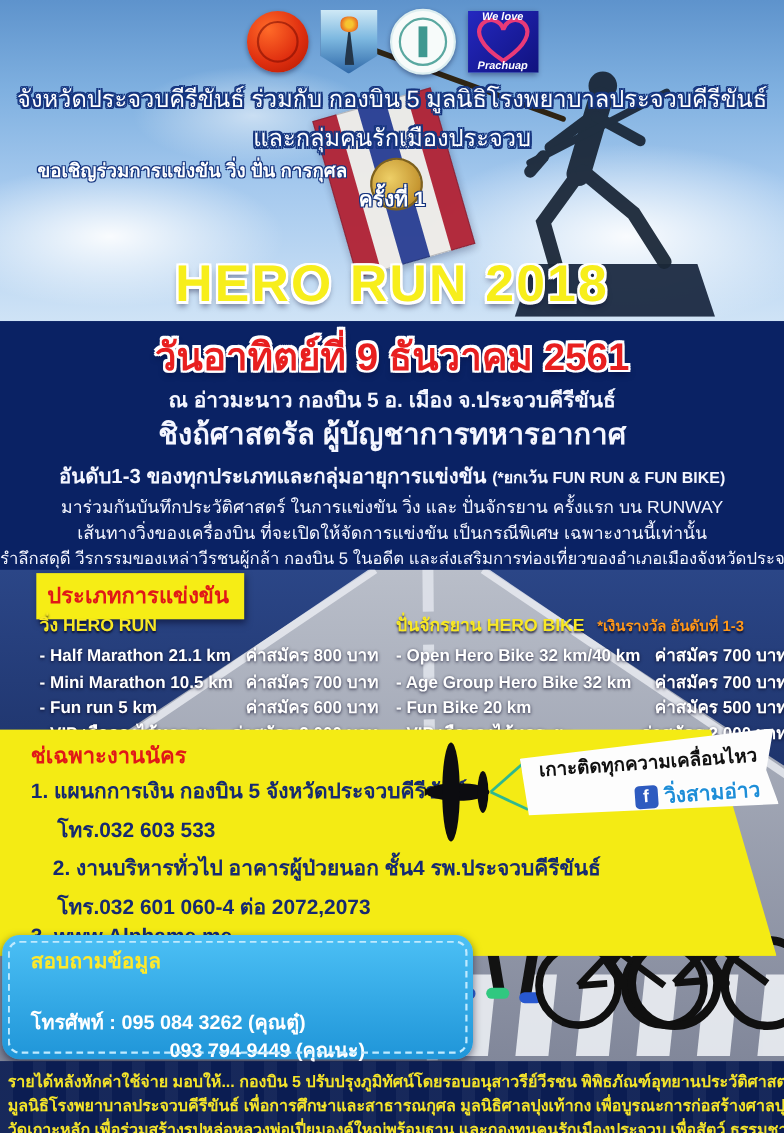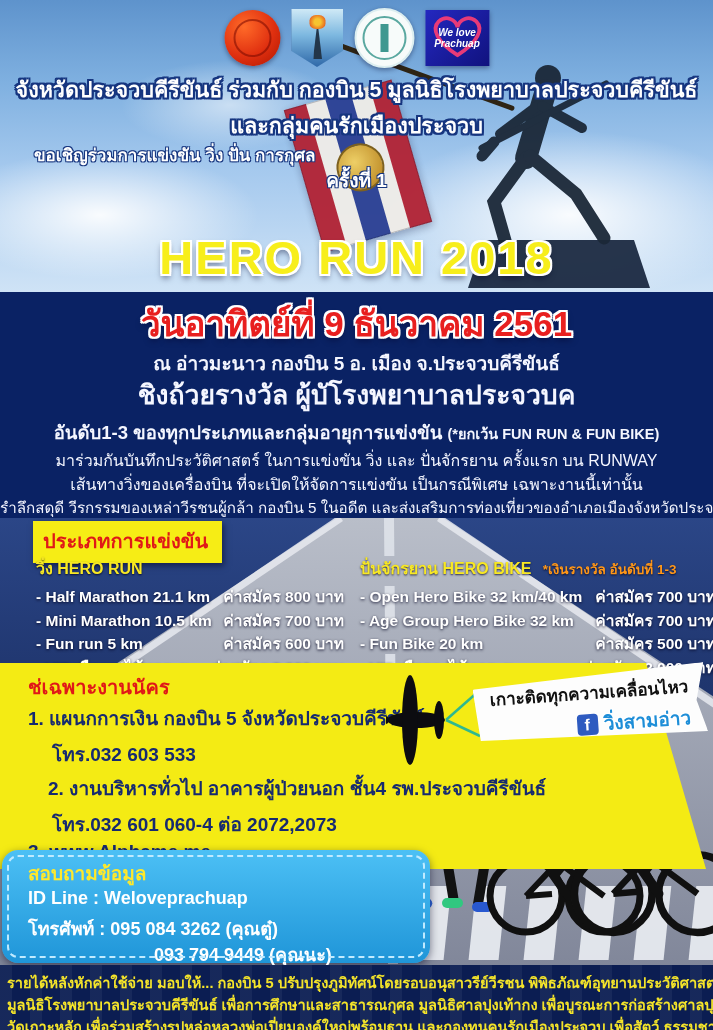--- a/index.html
+++ b/index.html
@@ -25,24 +25,24 @@
   .logo-row{position:absolute;left:50%;top:8px;transform:translateX(-50%);display:flex;gap:11px;align-items:center;}
   .logo-seal{width:56px;height:56px;border-radius:50%;background:radial-gradient(circle at 35% 30%,#ff6a28,#e03010 55%,#b01600);box-shadow:0 2px 5px rgba(0,0,40,.4);position:relative;}
   .logo-seal::after{content:"";position:absolute;inset:9px;border-radius:50%;border:2px solid rgba(120,10,0,.55);}
   .logo-shield{width:52px;height:58px;background:linear-gradient(180deg,#cfe9f6 0%,#7db8e0 45%,#2f68a8 100%);
     clip-path:polygon(0 0,100% 0,100% 72%,50% 100%,0 72%);position:relative;box-shadow:0 2px 5px rgba(0,0,40,.4);}
   .logo-shield::after{content:"";position:absolute;left:18px;top:6px;width:16px;height:14px;background:radial-gradient(circle,#f6c430 30%,#e03818);border-radius:40%;}
   .logo-shield::before{content:"";position:absolute;left:22px;top:20px;width:9px;height:30px;background:#23364a;clip-path:polygon(40% 0,60% 0,100% 100%,0 100%);}
   .logo-hosp{width:56px;height:56px;border-radius:50%;background:#f7fbfa;border:2px solid #dceef0;position:relative;box-shadow:0 2px 5px rgba(0,0,40,.4);}
   .logo-hosp::after{content:"";position:absolute;inset:6px;border-radius:50%;border:2px solid #5aa8a0;}
   .logo-hosp::before{content:"";position:absolute;left:24px;top:14px;width:8px;height:28px;background:#3f9890;box-shadow:-10px 10px 0 -4px #3f9890,10px 10px 0 -4px #3f9890;}
-  .logo-love{width:64px;height:56px;background:linear-gradient(135deg,#2428c0,#10127e);position:relative;display:flex;flex-direction:column;align-items:center;justify-content:center;box-shadow:0 2px 5px rgba(0,0,40,.4);}
+  .logo-love{width:64px;height:56px;background:linear-gradient(135deg,#2428c0,#10127e);position:relative;display:flex;flex-direction:column;align-items:center;justify-content:space-between;box-shadow:0 2px 5px rgba(0,0,40,.4);}
   .logo-love .heart{position:absolute;inset:2px;}
   .logo-love .wl-text{position:relative;color:#fff;font-size:10px;font-weight:bold;font-style:italic;line-height:11px;text-align:center;}
-  .org-line{position:absolute;left:0;width:713px;text-align:center;color:#fff;font-weight:bold;white-space:nowrap;}
+  .org-line{position:absolute;left:0;width:713px;text-align:center;color:#fff;font-weight:normal;white-space:nowrap;}
   .org-1{top:72px;font-size:21.5px;}
   .org-2{top:108px;font-size:21.5px;}
   .invite{position:absolute;left:34px;top:141px;color:#fff;font-weight:bold;font-size:17px;white-space:nowrap;}
   .title-row{position:absolute;left:0;top:165px;width:713px;display:flex;justify-content:center;align-items:flex-end;gap:8px;white-space:nowrap;}
   .title-main{font-size:36px;font-weight:bold;color:#f7ee1b;
     text-shadow:-3px -3px 0 #1c3f95,3px -3px 0 #1c3f95,-3px 3px 0 #1c3f95,3px 3px 0 #1c3f95,0 -3px 0 #1c3f95,0 3px 0 #1c3f95,-3px 0 0 #1c3f95,3px 0 0 #1c3f95,0 5px 8px rgba(0,0,40,.5);}
   .title-edition{font-size:19px;font-weight:bold;color:#fff;padding-bottom:4px;}
   .title-en{position:absolute;left:0;top:230px;width:713px;text-align:center;font-size:47px;font-weight:bold;color:#f7ee1b;letter-spacing:2px;}
   
   .navy-band{position:absolute;left:0;top:292px;width:713px;height:226px;background:#0a2264;}
@@ -148,21 +148,21 @@
 
     <div class="title-row">
       <span class="title-edition stroke-navy-thin">ครั้งที่ 1</span>
     </div>
     <div class="title-en stroke-white">HERO RUN 2018</div>
   </section>
 
   <section class="navy-band">
     <div class="nb date-line stroke-white">วันอาทิตย์ที่ 9 ธันวาคม 2561</div>
     <div class="nb venue-line">ณ อ่าวมะนาว กองบิน 5 อ. เมือง จ.ประจวบคีรีขันธ์</div>
-    <div class="nb trophy-line">ชิงถ้วยรางวัล ผู้บัโรงพยาบาลประจวบค</div>
+    <div class="nb trophy-line">ชิงถ้ศาสตรัล ผู้บัญชาการทหารอากาศ</div>
     <div class="nb award-line">
       <span>อันดับ1-3 ของทุกประเภทและกลุ่มอายุการแข่งขัน</span>
       <span class="award-ex">(*ยกเว้น FUN RUN &amp; FUN BIKE)</span>
     </div>
     <div class="nb hist-1">มาร่วมกันบันทึกประวัติศาสตร์ ในการแข่งขัน วิ่ง และ ปั่นจักรยาน ครั้งแรก บน RUNWAY</div>
     <div class="nb hist-2">เส้นทางวิ่งของเครื่องบิน ที่จะเปิดให้จัดการแข่งขัน เป็นกรณีพิเศษ เฉพาะงานนี้เท่านั้น</div>
     <div class="nb hist-3">รำลึกสดุดี วีรกรรมของเหล่าวีรชนผู้กล้า กองบิน 5 ในอดีต และส่งเสริมการท่องเที่ยวของอำเภอเมืองจังหวัดประจวบคีรีขันธ์</div>
   </section>
 
   <section class="lower">
@@ -319,21 +319,20 @@
         <div class="fb-line1">เกาะติดทุกความเคลื่อนไหว</div>
         <div class="fb-line2">
           <div class="fb-icon">f</div>
           <div class="fb-name">วิ่งสามอ่าว</div>
         </div>
       </div>
     </div>
 
     <div class="contact-box">
       <div class="cb cb-title">สอบถามข้อมูล</div>
-      <div class="cb cb-id">ID Line  : Weloveprachuap</div>
       <div class="cb cb-p1">โทรศัพท์ : 095 084 3262 (คุณตู๋)</div>
       <div class="cb cb-p2">093 794 9449 (คุณนะ)</div>
     </div>
   </section>
 
   <footer class="footer">
     <div class="ft ft-1">รายได้หลังหักค่าใช้จ่าย มอบให้... กองบิน 5 ปรับปรุงภูมิทัศน์โดยรอบอนุสาวรีย์วีรชน พิพิธภัณฑ์อุทยานประวัติศาสตร์ กองทุน</div>
     <div class="ft ft-2">มูลนิธิโรงพยาบาลประจวบคีรีขันธ์ เพื่อการศึกษาและสาธารณกุศล มูลนิธิศาลปุงเท้ากง เพื่อบูรณะการก่อสร้างศาลปุงเท้ากง</div>
     <div class="ft ft-3">วัดเกาะหลัก เพื่อร่วมสร้างรูปหล่อหลวงพ่อเปี่ยมองค์ใหญ่พร้อมฐาน และกองทุนคนรักเมืองประจวบ เพื่อสัตว์ ธรรมชาติ</div>
   </footer>

